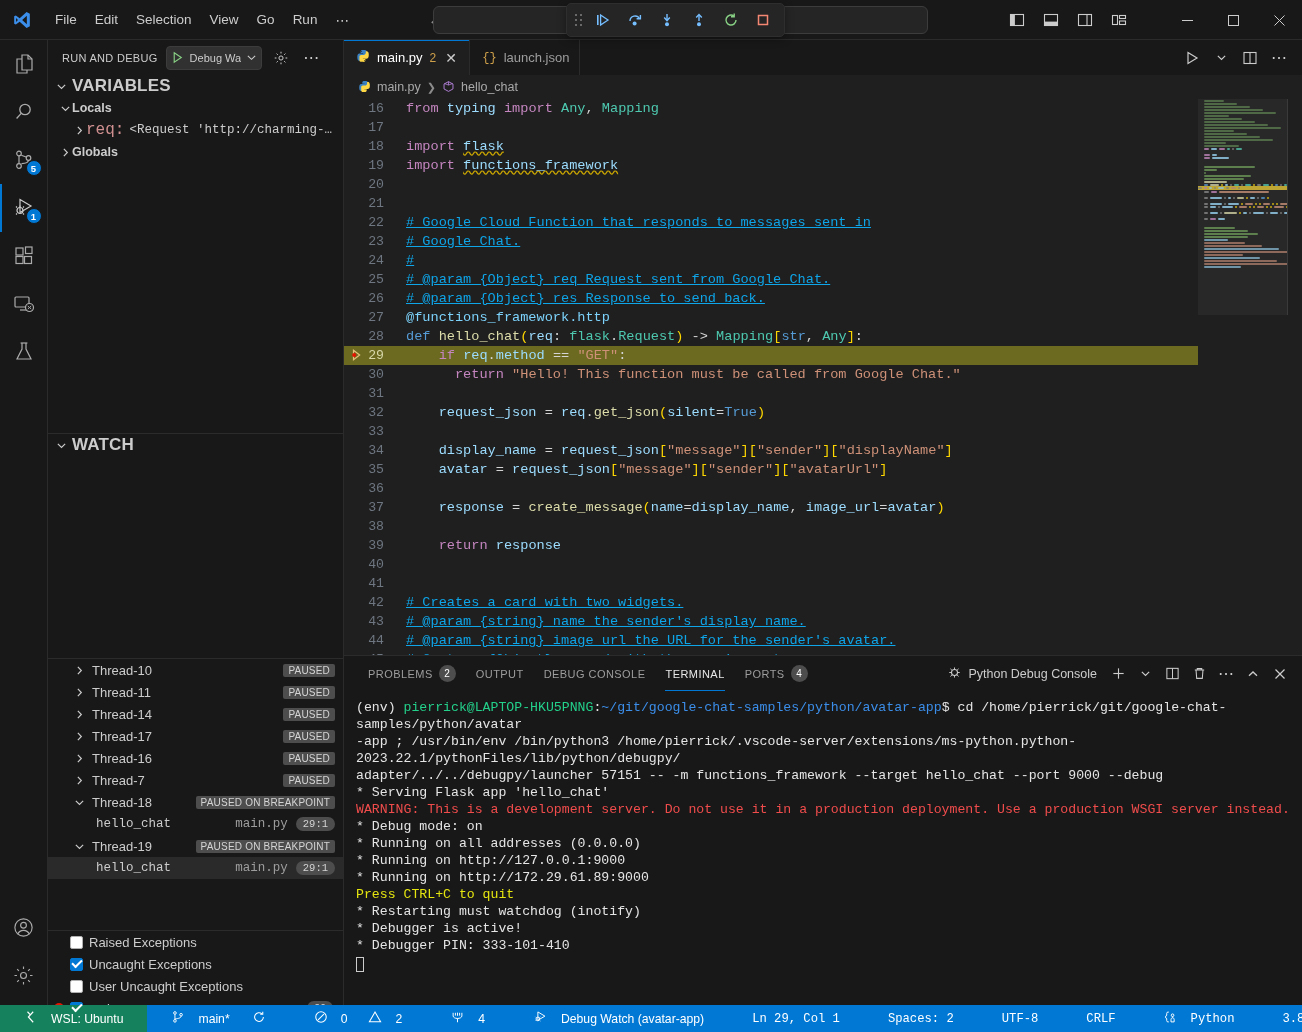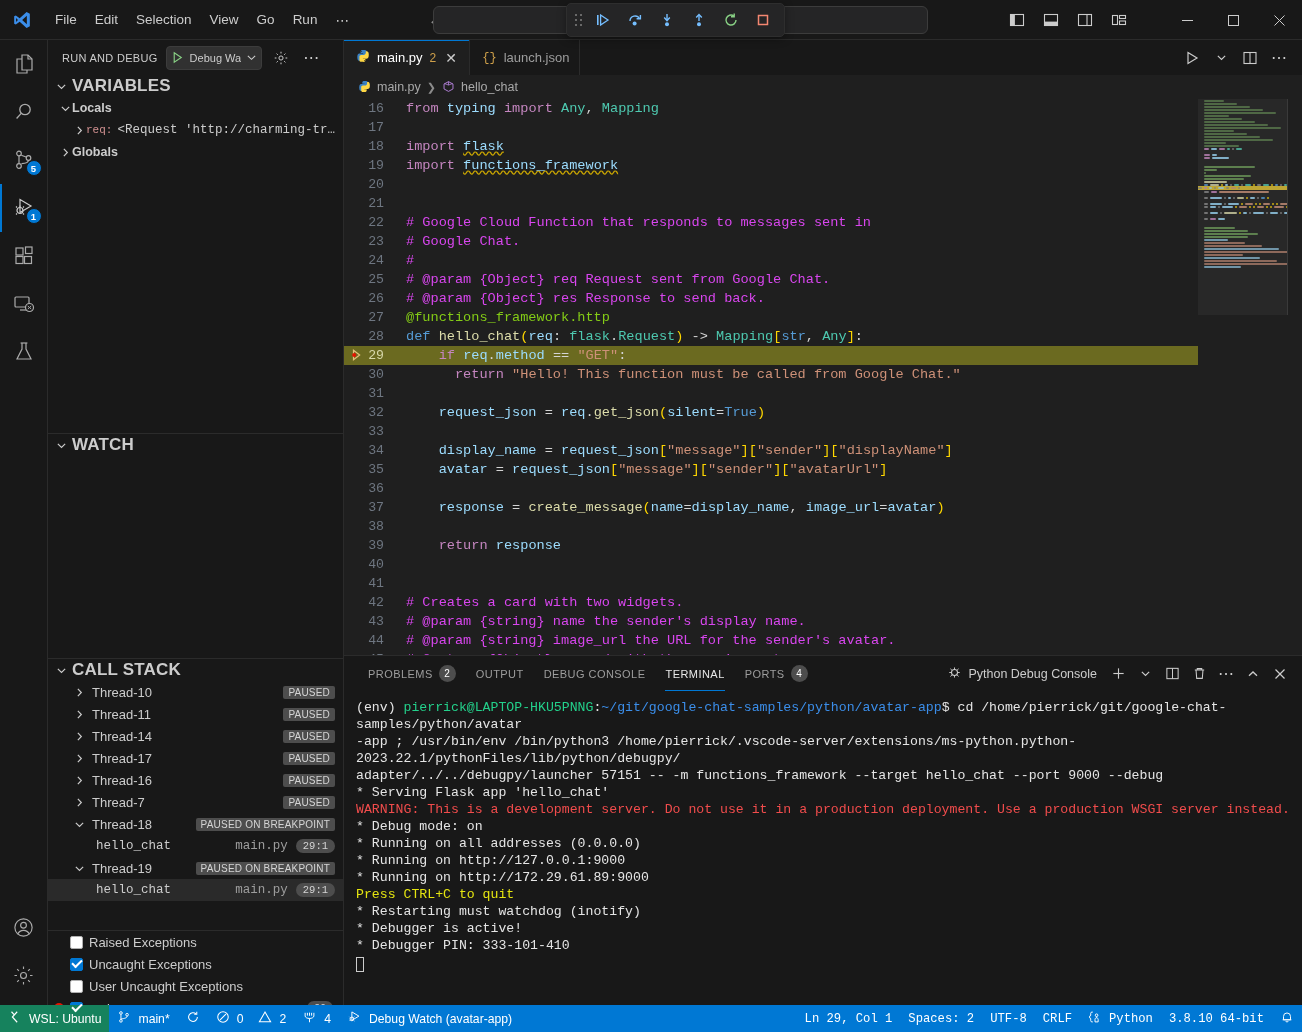--- a/index.html
+++ b/index.html
@@ -100,21 +100,21 @@
   .pane-header {
     height: 22px; flex:0 0 22px; display:flex; align-items:center; gap:4px;
     padding-left: 6px; font-size: 17px; font-weight: bold; letter-spacing: .2px; color:#cccccc;
     background: #181818;
   }
   .pane-body { overflow:hidden; font-size: 13px; }
   .chev { width:14px; display:inline-flex; align-items:center; justify-content:center; color:#cccccc; }
 
   .tree-row { height:22px; display:flex; align-items:center; font-size:13px; white-space:nowrap; padding-right:6px; }
   .tw { width:14px; display:inline-flex; align-items:center; justify-content:center; color:#cccccc; flex:0 0 14px; }
-  .var-name { color:#d09090; font-family:"Liberation Mono", monospace; font-size:11px;}
+  .var-name { color:#d09090; font-family:"Liberation Mono", monospace; font-size:16px;}
   .var-val  { color:#cccccc; font-family:"Liberation Mono", monospace; font-size:12.5px; overflow:hidden; text-overflow:ellipsis;}
   .scope { color:#cccccc; font-weight: bold; font-size: 12.5px;}
 
   .pane.variables { flex: 0 0 358px; }
   .pane.watch { flex: 0 0 225px; border-top:1px solid #2b2b2b;}
   .pane.callstack { flex: 0 0 calc(100% - 358px - 225px - 110px); border-top:1px solid #2b2b2b; }
   .pane.breakpoints { flex: 0 0 110px; border-top:1px solid #2b2b2b;}
 
   .cs-row { height:22px; display:flex; align-items:center; font-size:13px; padding-right:8px; }
   .cs-row.selected { background:#2a2a2a; }
@@ -172,24 +172,24 @@
   .line.hl .ln { color:#d8d8aa; }
   .ltxt { white-space:pre; }
 
   
   .kw   { color:#c586c0; }  
   .kw2  { color:#569cd6; }  
   .typ  { color:#4ec9b0; }
   .fn   { color:#dcdcaa; }
   .var  { color:#9cdcfe; }
   .str  { color:#ce9178; }
-  .cmt  { color:#d946ef; }
+  .cmt  { color:#0ea5e9;text-decoration:underline; }
   .op   { color:#d4d4d4; }
   .brk1 { color:#ffd700; }
-  .dec  { color:#84cc16; }
+  .dec  { color:#7dd3fc; }
   .squig { text-decoration: underline wavy #cca700; text-decoration-skip-ink: none; }
 
   .minimap { width: 104px; flex:0 0 104px; background:#1f1f1f; position:relative; overflow:hidden; }
   .mm-line { height: 3px; display:flex; gap:2px; margin-left:6px; align-items:center; }
   .mm-seg { height: 2px; border-radius:1px; }
   .scroll-deco { position:absolute; right:0; width:14px; background:#1f1f1f; }
 
   
   .panel { flex: 0 0 350px; background:#181818; display:flex; flex-direction:column; border-top:1px solid #2b2b2b; min-height:0;}
   .panel-tabs { height:35px; flex:0 0 35px; display:flex; align-items:center; padding-left:14px; gap:0;}
@@ -207,21 +207,21 @@
   .t-red   { color:#f14c4c; }
   .t-yellow{ color:#e5e510; }
   .t-white { color:#e5e5e5; }
   .cursor-block { display:inline-block; width:8px; height:15px; border:1px solid #cccccc; vertical-align:-3px; }
 
   
   .statusbar {
     height: 27px; flex:0 0 27px; background:#0078d4; color:#ffffff;
     display:flex; align-items:center; font-size:12.2px; padding: 0 0 0 0;
   }
-  .sb { display:flex; align-items:center; gap:7px; padding: 0 8px; height:100%; white-space:nowrap;}
+  .sb { display:flex; align-items:center; gap:13px; padding: 0 24px; height:100%; white-space:nowrap;}
   .sb-right { margin-left:auto; display:flex; align-items:center; height:100%;font-family:Liberation Mono, monospace; }
   .sb-remote { background:#16825d; }
 </style>
 </head>
 <body>
 
 <div class="titlebar">
   <div class="vscode-logo">
     <svg width="20" height="20" viewBox="0 0 24 24">
         <path fill="#3b8eea" d="M17.5 2.5 9.2 10 4.6 6.6 2.6 7.6v8.8l2 1 4.6-3.4 8.3 7.5 3.9-1.9V4.4l-3.9-1.9zM17.8 7v10l-5.6-5 5.6-5zM4.9 9.6 7.1 12l-2.2 2.4V9.6z"></path>
@@ -479,28 +479,20 @@
           <svg width="11" height="11" viewBox="0 0 12 12">
               <path d="M2 4.2 6 8l4-3.8" fill="none" stroke="#cccccc" stroke-width="1.3"></path>
             </svg>
         </span>
         <span>WATCH</span>
       </div>
       <div class="pane-body"></div>
     </div>
 
     <div class="pane callstack">
-      <div class="pane-header">
-        <span class="chev">
-          <svg width="11" height="11" viewBox="0 0 12 12">
-              <path d="M2 4.2 6 8l4-3.8" fill="none" stroke="#cccccc" stroke-width="1.3"></path>
-            </svg>
-        </span>
-        <span>CALL STACK</span>
-      </div>
       <div class="pane-body">
 
         <div class="cs-row" style="padding-left:24px">
           <span class="tw">
               <svg width="11" height="11" viewBox="0 0 12 12">
                 <path d="M4.2 2 8 6l-3.8 4" fill="none" stroke="#cccccc" stroke-width="1.3"></path>
               </svg>
             </span>
           <span class="cs-name" style="margin-left:6px">Thread-10</span>
           <span class="state-badge">PAUSED</span>

